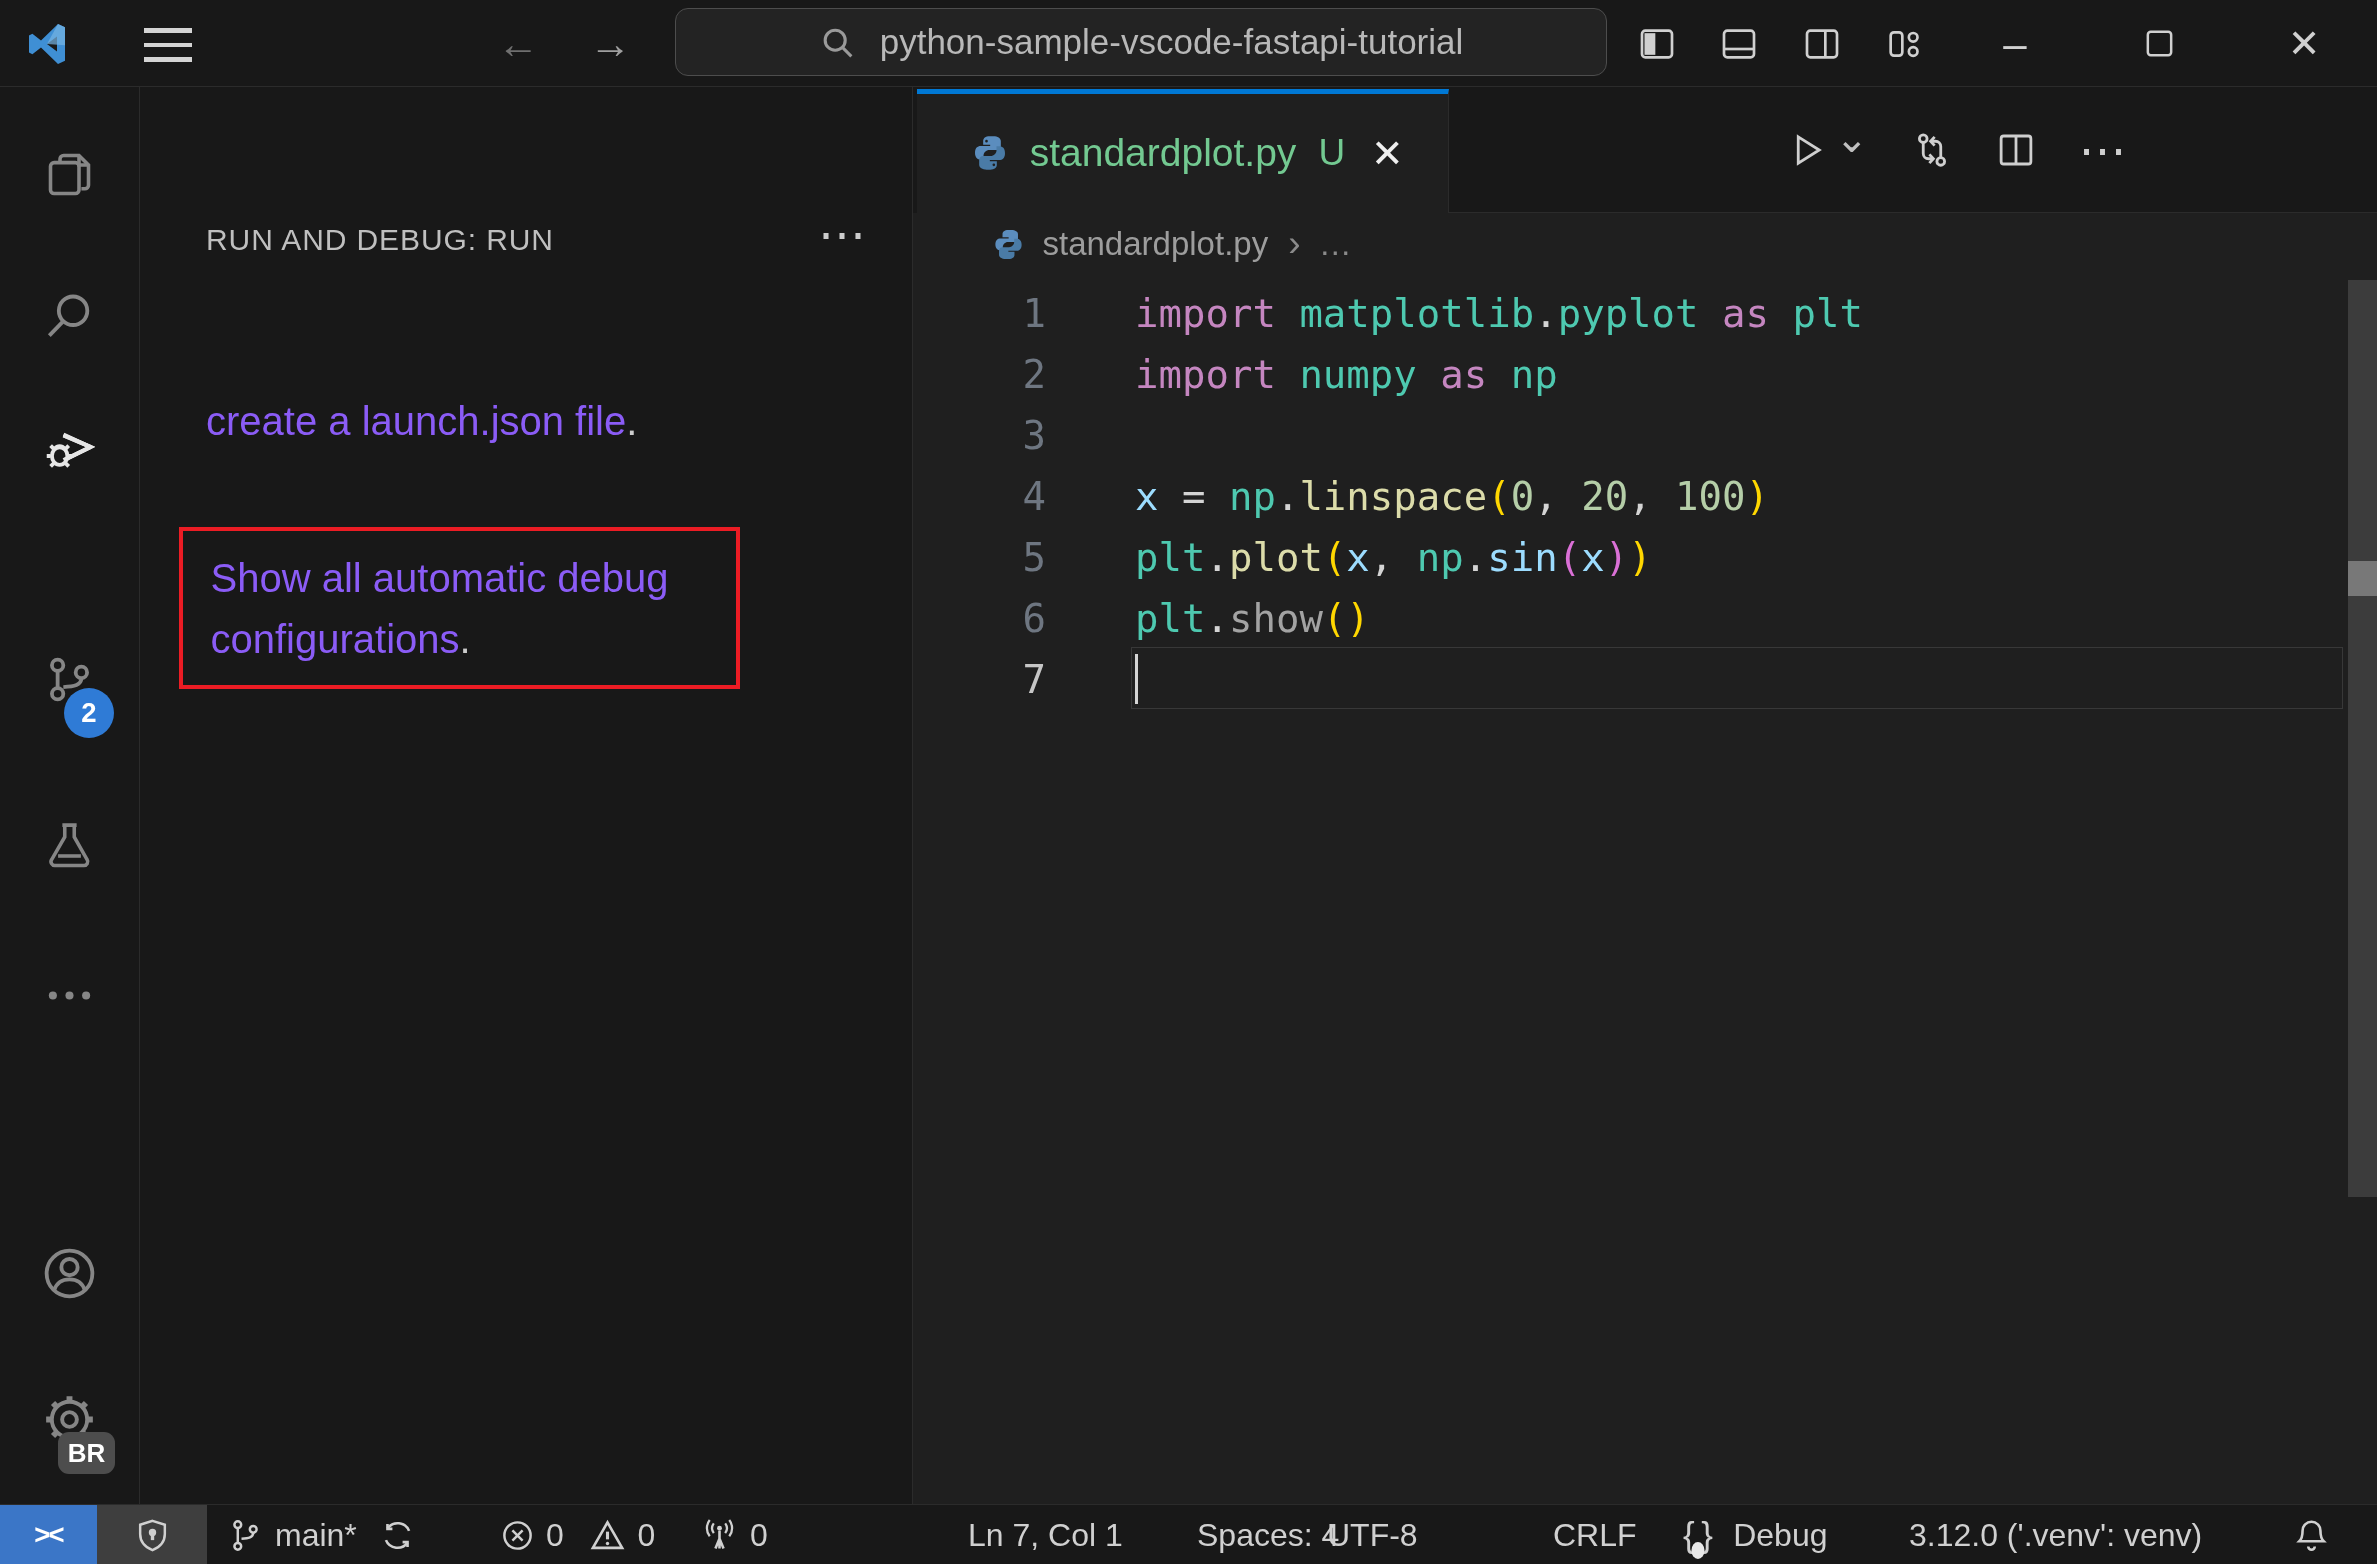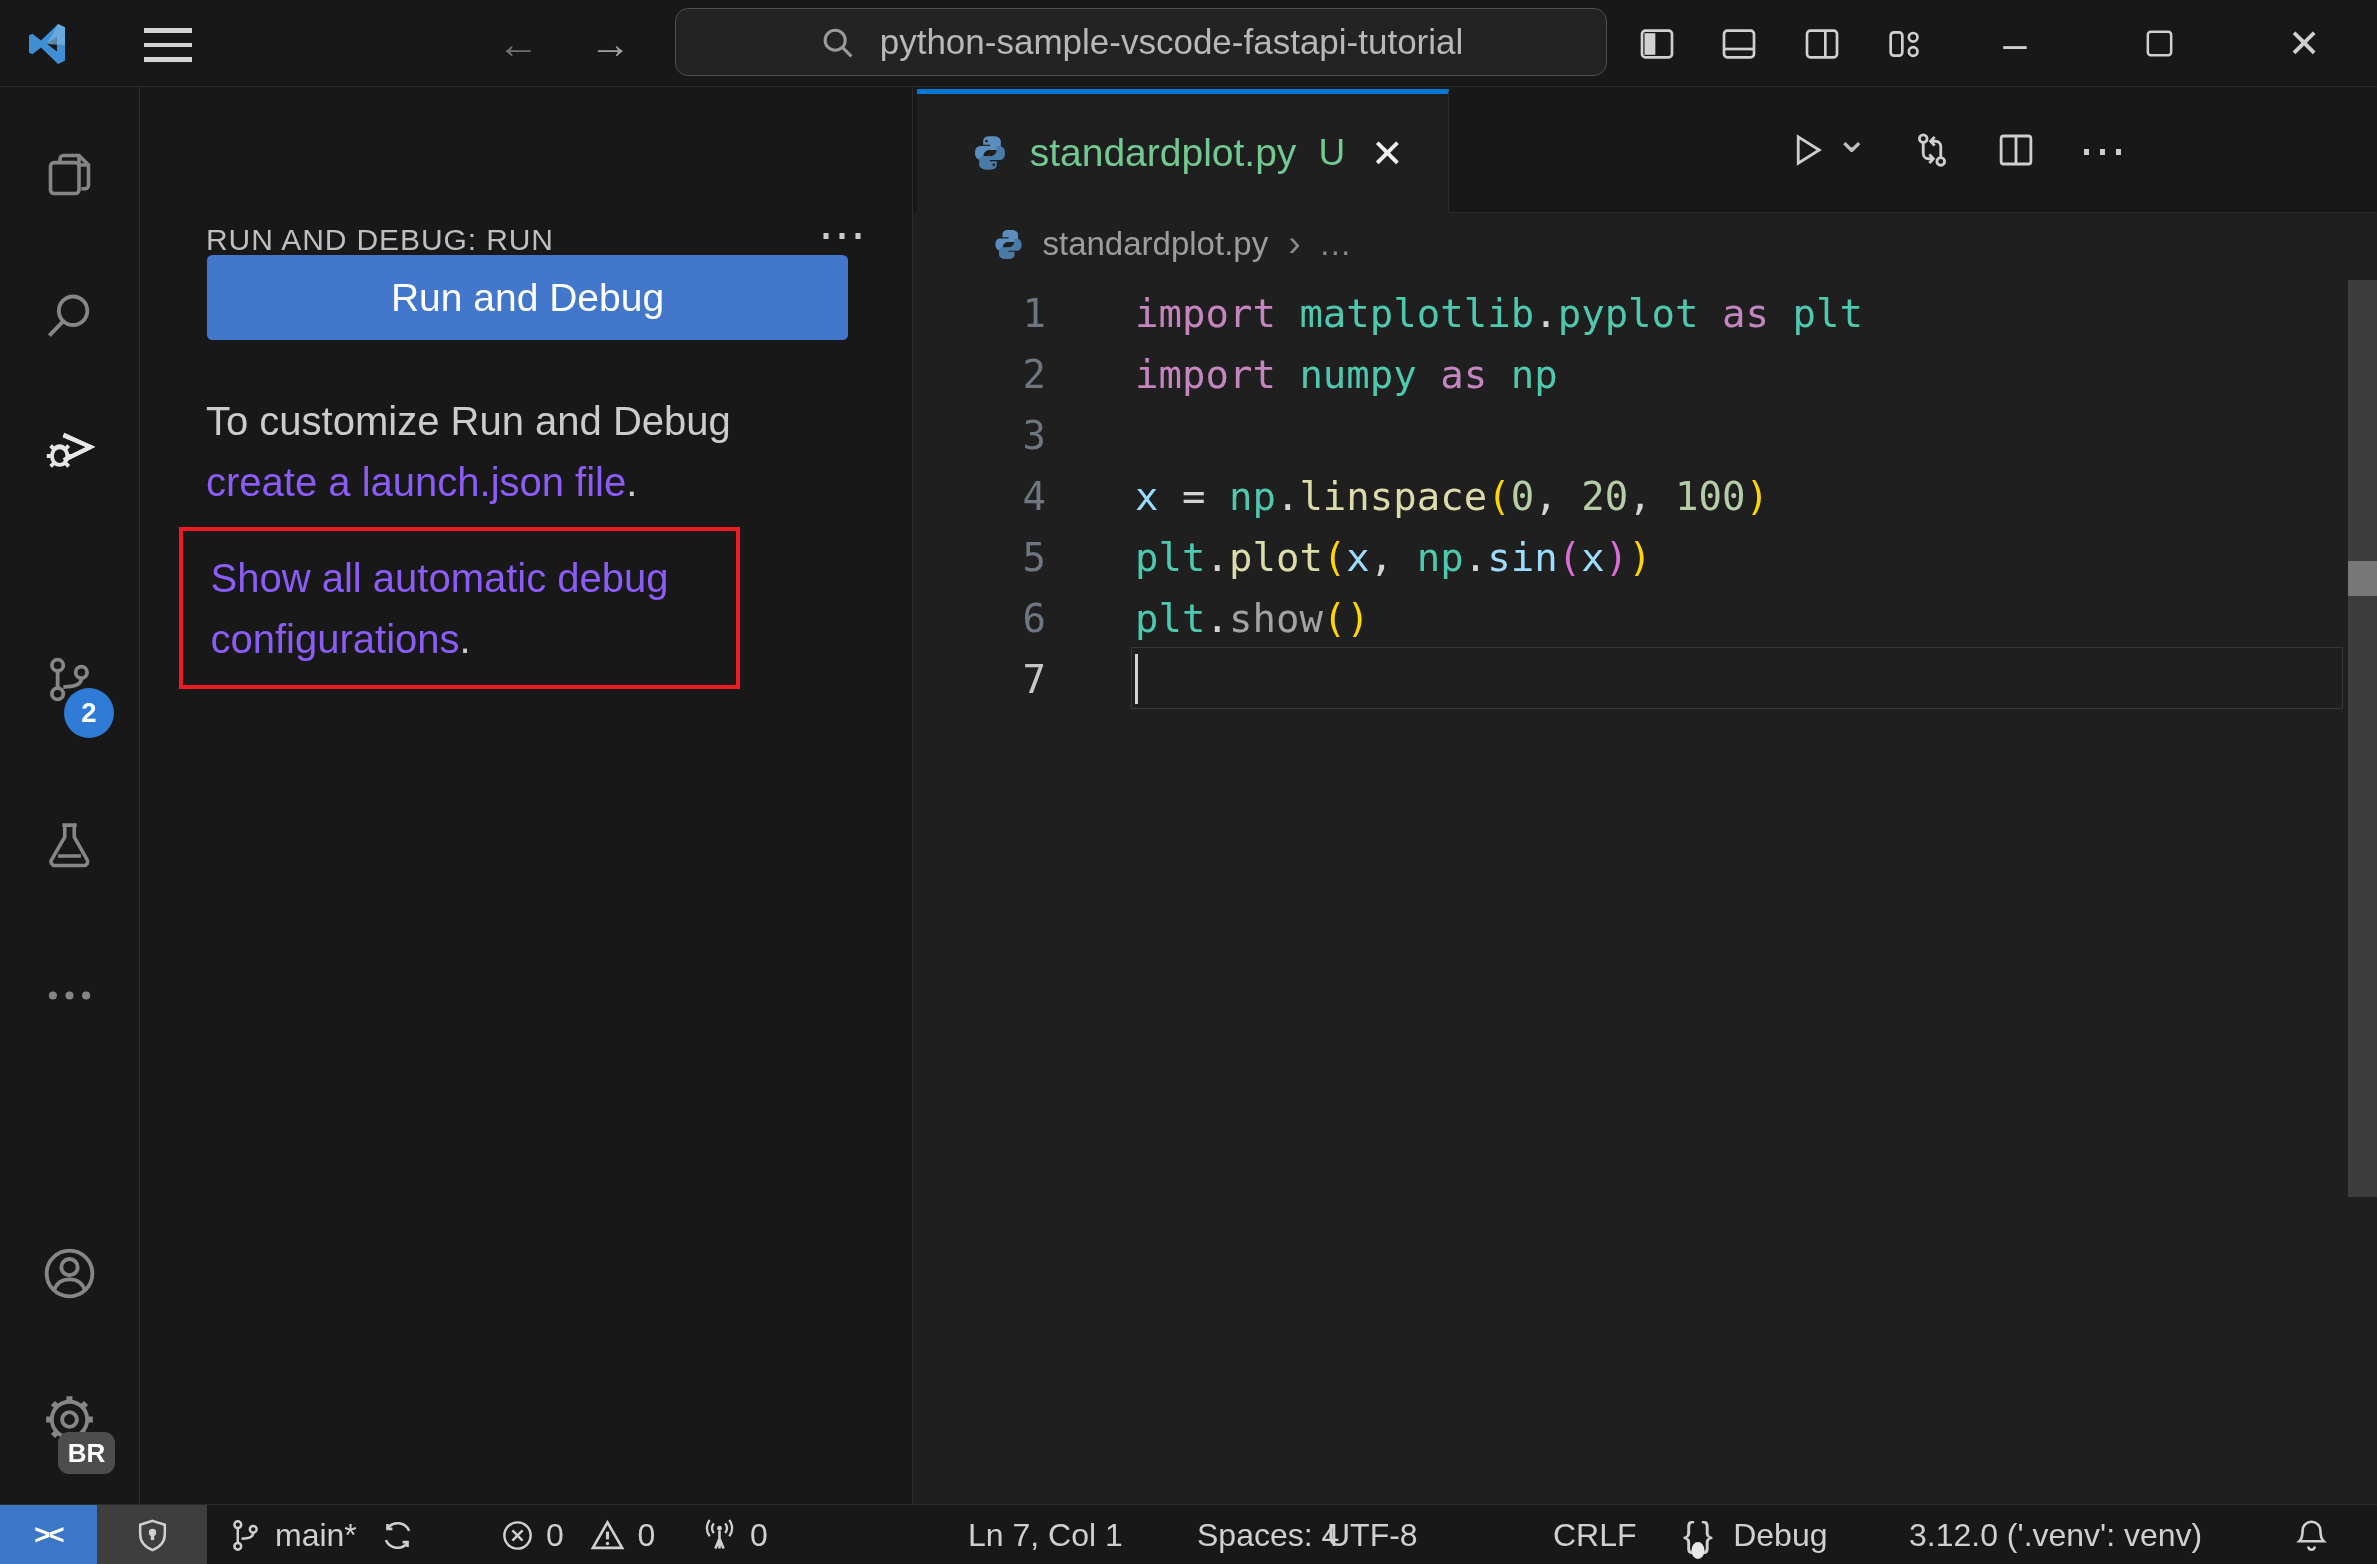--- a/index.html
+++ b/index.html
@@ -180,24 +180,22 @@
       <div class="badge" style="left:58px;top:48px;width:57px;height:42px;border-radius:11px;background:#4d4d4d;font-size:26px;font-weight:bold">
         <span>BR</span>
       </div>
     </div>
   </div>
 
   <div class="abs sidebar">
     <div class="sb-header">RUN AND DEBUG: RUN</div>
     <div class="sb-more">⋯</div>
 
-    <button class="run-btn">Run and Debug</button>
 
     <div class="sb-text">
-      <div>To customize Run and Debug</div>
       <div><a class="link">create a launch.json file</a><span>.</span></div>
     </div>
 
     <div class="red-box">
       <div class="red-box-text">
         <div><a class="link">Show all automatic debug</a></div>
         <div><a class="link">configurations</a><span style="color:#cccccc">.</span></div>
       </div>
     </div>
   </div>

